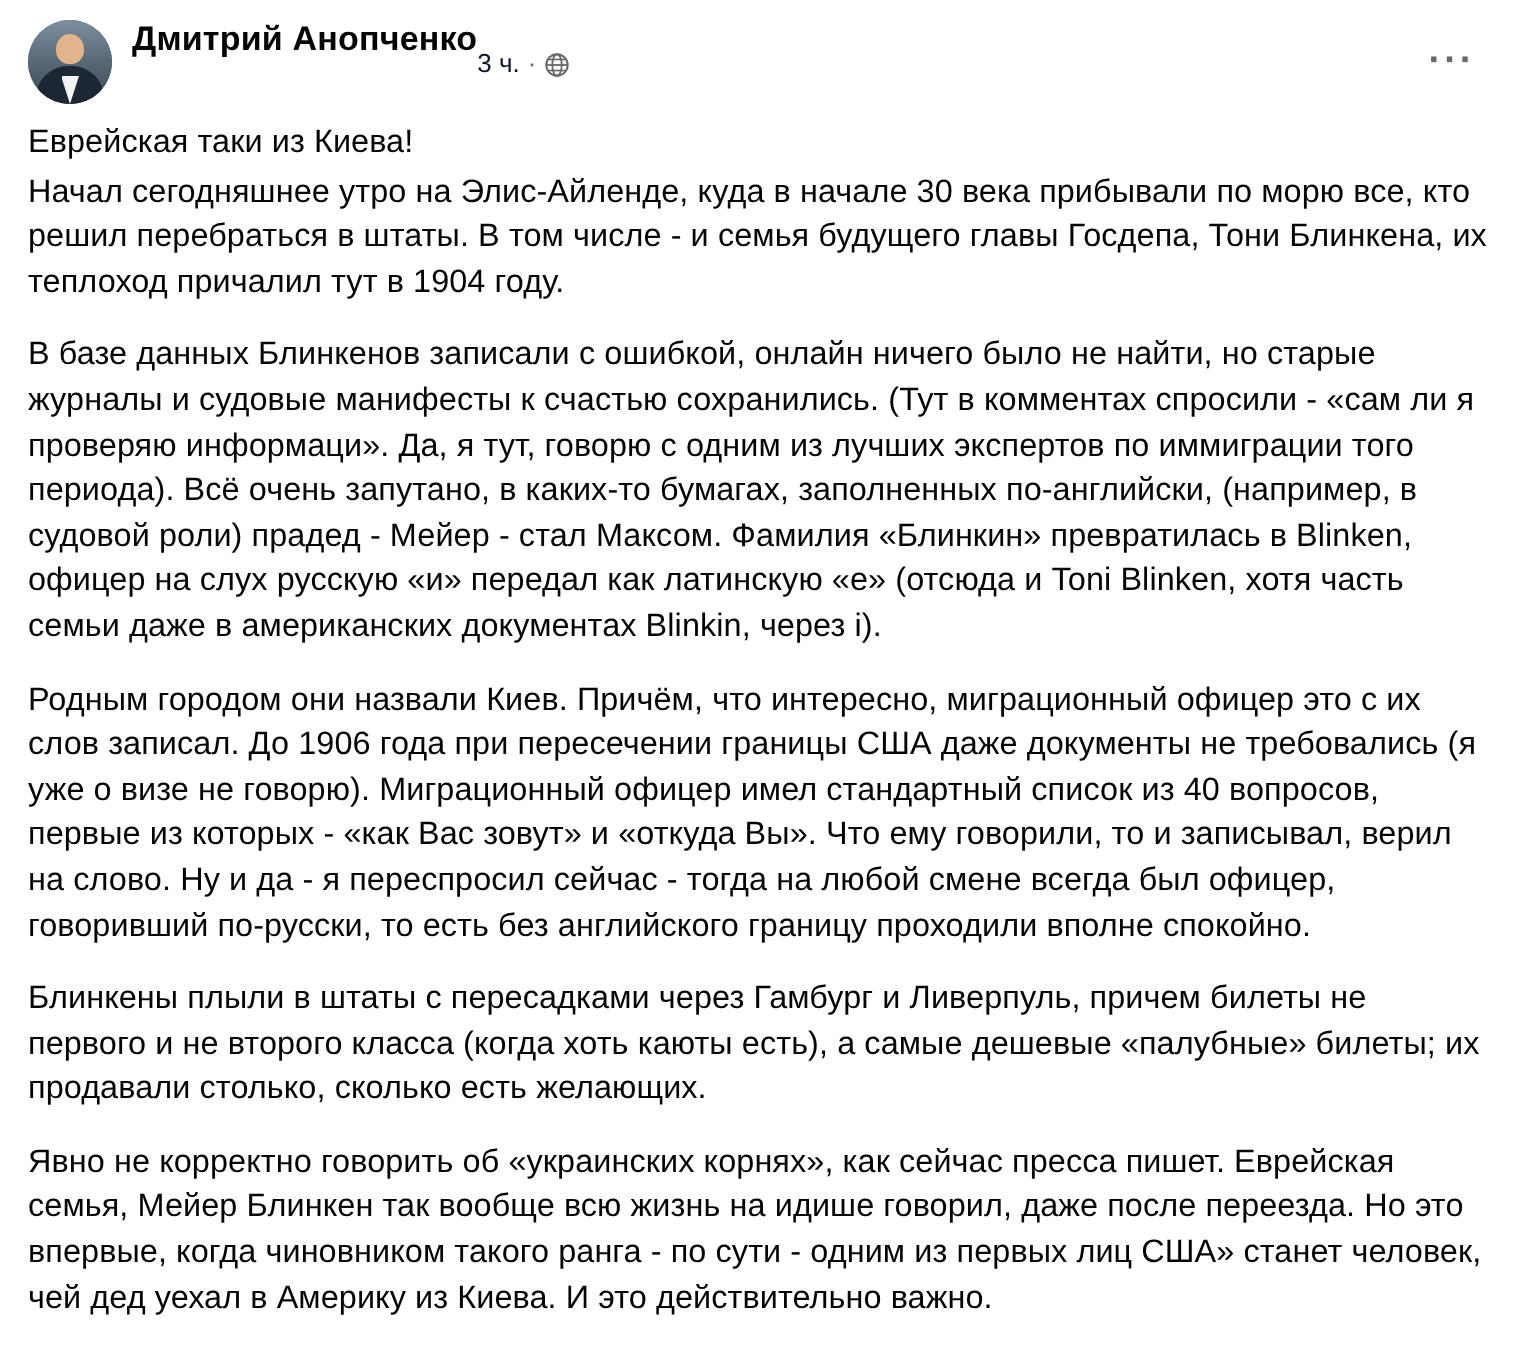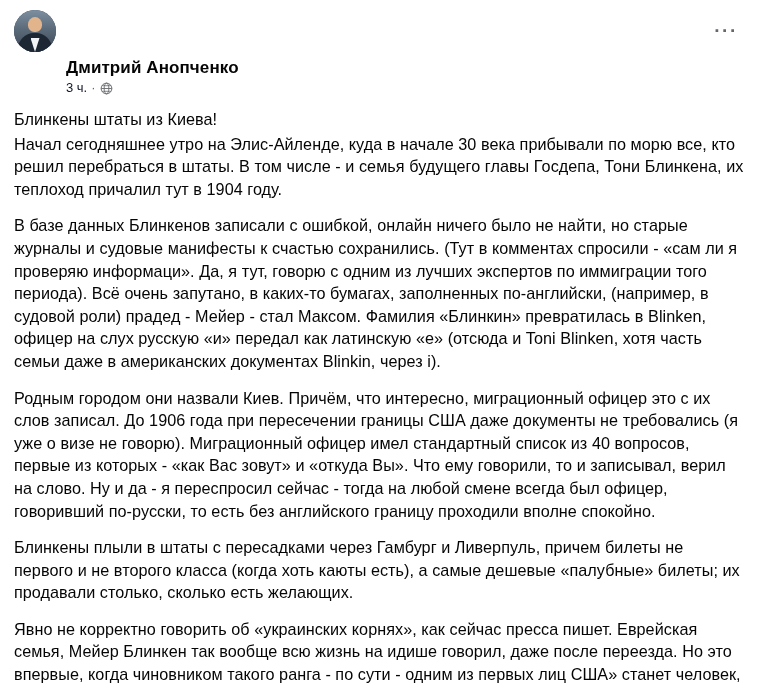--- a/index.html
+++ b/index.html
@@ -71,24 +71,23 @@
     bottom: 0;
     width: 9px;
     height: 14px;
     margin-left: -4.5px;
     background: #f2f3f5;
     clip-path: polygon(50% 100%, 0 0, 100% 0);
     z-index: 2;
   }
   .header-text {
     display: flex;
-    flex-direction: column;
+    flex-direction: row;
     justify-content: flex-start;
     min-height: 42px;
-    margin-top: 48px;
   }
   .author-name {
     font-size: 17px;
     font-weight: bold;
     color: #050505;
     line-height: 20px;
     letter-spacing: .1px;
   }
   .meta-row {
     display: flex;
@@ -165,21 +164,21 @@
             <line x1="2.6" y1="11.4" x2="13.4" y2="11.4" stroke="#65676b" stroke-width="1"></line>
           </svg>
         </span>
       </div>
     </div>
 
     <div class="more-btn">···</div>
   </div>
 
   <div class="post-body">
-    <p class="first-line">Блинкены штаты из Киева!</p>
+    <p class="first-line">Еврейская таки из Киева!</p>
     <p>Начал сегодняшнее утро на Элис-Айленде, куда в начале 30 века прибывали по морю все, кто решил перебраться в штаты. В том числе - и семья будущего главы Госдепа, Тони Блинкена, их теплоход причалил тут в 1904 году.</p>
     <p>В базе данных Блинкенов записали с ошибкой, онлайн ничего было не найти, но старые журналы и судовые манифесты к счастью сохранились. (Тут в комментах спросили - «сам ли я проверяю информаци». Да, я тут, говорю с одним из лучших экспертов по иммиграции того периода). Всё очень запутано, в каких-то бумагах, заполненных по-английски, (например, в судовой роли) прадед - Мейер - стал Максом. Фамилия «Блинкин» превратилась в Blinken, офицер на слух русскую «и» передал как латинскую «е» (отсюда и Toni Blinken, хотя часть семьи даже в американских документах Blinkin, через i).</p>
     <p>Родным городом они назвали Киев. Причём, что интересно, миграционный офицер это с их слов записал. До 1906 года при пересечении границы США даже документы не требовались (я уже о визе не говорю). Миграционный офицер имел стандартный список из 40 вопросов, первые из которых - «как Вас зовут» и «откуда Вы». Что ему говорили, то и записывал, верил на слово. Ну и да - я переспросил сейчас - тогда на любой смене всегда был офицер, говоривший по-русски, то есть без английского границу проходили вполне спокойно.</p>
     <p>Блинкены плыли в штаты с пересадками через Гамбург и Ливерпуль, причем билеты не первого и не второго класса (когда хоть каюты есть), а самые дешевые «палубные» билеты; их продавали столько, сколько есть желающих.</p>
     <p>Явно не корректно говорить об «украинских корнях», как сейчас пресса пишет. Еврейская семья, Мейер Блинкен так вообще всю жизнь на идише говорил, даже после переезда. Но это впервые, когда чиновником такого ранга - по сути - одним из первых лиц США» станет человек, чей дед уехал в Америку из Киева. И это действительно важно.</p>
   </div>
 
 </div>
 
 </body></html>

